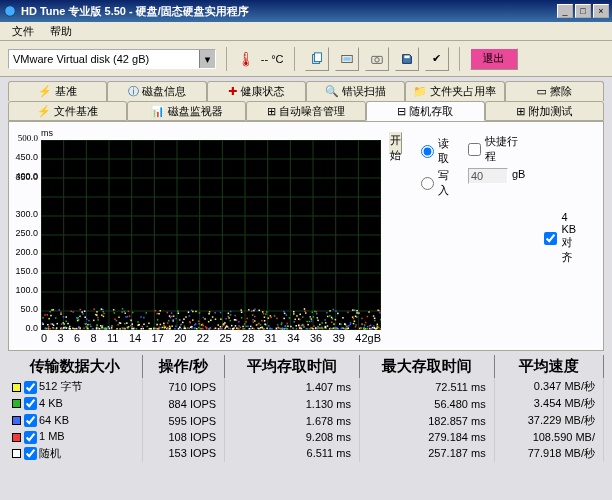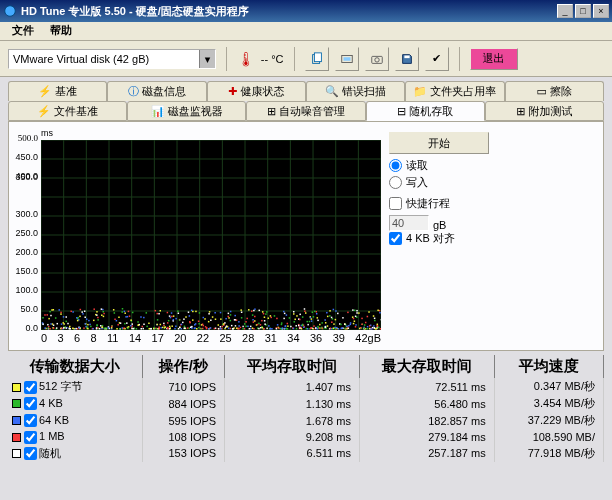--- a/index.html
+++ b/index.html
@@ -3,21 +3,21 @@
 <meta charset="utf-8">
 <style>
 * { box-sizing: border-box; margin: 0; padding: 0; font-family: "Microsoft YaHei", Tahoma, sans-serif; font-size: 11px; }
 body { background: #e0dfe3; width: 612px; height: 500px; overflow: hidden; }
 
 .titlebar { background: linear-gradient(#0a246a, #3a6ea5); color: #fff; height: 22px; display: flex; align-items: center; padding: 0 3px; }
 .titlebar .icon { width: 14px; height: 14px; margin-right: 4px; }
 .titlebar .title { flex: 1; font-weight: bold; }
 .titlebar .ctl { width: 16px; height: 14px; background: #c0c0c0; border: 1px outset #fff; margin-left: 2px; font-size: 9px; text-align: center; line-height: 12px; color: #000; cursor: default; }
 
-.menubar { background: #ece9d8; height: 19px; display: flex; align-items: flex-end; padding: 0 4px; border-bottom: 1px solid #aca899; font-weight: bold; }
+.menubar { background: #ece9d8; height: 19px; display: flex; align-items: flex-start; padding: 0 4px; border-bottom: 1px solid #aca899; }
 .menubar span { padding: 2px 8px; }
 
 .toolbar { background: #ece9d8; height: 36px; display: flex; align-items: center; padding: 4px 8px; gap: 6px; border-bottom: 1px solid #aca899; }
 .combo { display: inline-flex; border: 1px inset #fff; background: #fff; height: 20px; }
 .combo input { border: none; width: 190px; padding: 4px 4px; font-size: 11px; }
 .combo .drop { width: 16px; background: #c0c0c0; border-left: 1px solid #808080; text-align: center; line-height: 18px; }
 .sep { width: 1px; height: 24px; background: #aca899; margin: 0 4px; }
 .tbtn { width: 24px; height: 24px; border: 1px outset #ece9d8; background: #ece9d8; display: flex; align-items: center; justify-content: center; }
 .exit-btn { height: 22px; padding: 0 12px; border: 1px outset #ece9d8; background: #ec4899; }
 .therm { color: #c00; font-size: 14px; }
@@ -32,26 +32,26 @@
 
 .panel { border: 1px solid #aca899; background: #fcfcfe; padding: 6px; display: flex; gap: 8px; }
 
 .chartwrap { position: relative; }
 .ylabels { position: absolute; left: 0; top: 10px; height: 190px; width: 25px; }
 .ylabels div { position: absolute; right: 2px; font-size: 9px; color: #000; transform: translateY(-50%); }
 .unit-ms { font-size: 9px; margin-left: 26px; }
 .chart { margin-left: 26px; margin-top: 2px; }
 .xlabels { margin-left: 26px; display: flex; font-size: 9px; justify-content: space-between; width: 340px; }
 
-.side { width: 100px; display: flex; flex-direction: column; gap: 0; padding-top: 4px; }
+.side { width: 100px; display: flex; flex-direction: row; gap: 19px; padding-top: 4px; }
 .btn { height: 22px; border: 1px outset #ece9d8; background: #ece9d8; }
 .radio-group { border: 1px solid #aca899; padding: 6px 4px; }
 .radio-group label, .chk-group label { display: flex; align-items: center; gap: 4px; font-size: 11px; margin: 2px 0; }
 .chk-group { border: 1px solid #aca899; padding: 4px; }
-.num-field { display: flex; align-items: flex-end; gap: 4px; margin-top: 4px; }
+.num-field { display: flex; align-items: flex-start; gap: 4px; margin-top: 4px; }
 .num-field input { width: 40px; height: 16px; border: 1px inset #fff; background: #f0f0f0; padding: 0 2px; }
 
 .results { margin-top: 4px; }
 .results table { width: 100%; border-collapse: collapse; }
 .results th { font-weight: bold; text-align: center; padding: 2px 4px; border-right: 1px solid #808080; font-size: 15px; }
 .results td { text-align: right; padding: 1px 8px 1px 4px; font-size: 11px; border-right: 1px solid #ccc; white-space: nowrap; }
 .results td.name { text-align: left; }
 .sw { display: inline-block; width: 9px; height: 9px; border: 1px solid #000; margin-right: 3px; vertical-align: middle; }
 .chk { vertical-align: middle; margin-right: 2px; }
 

